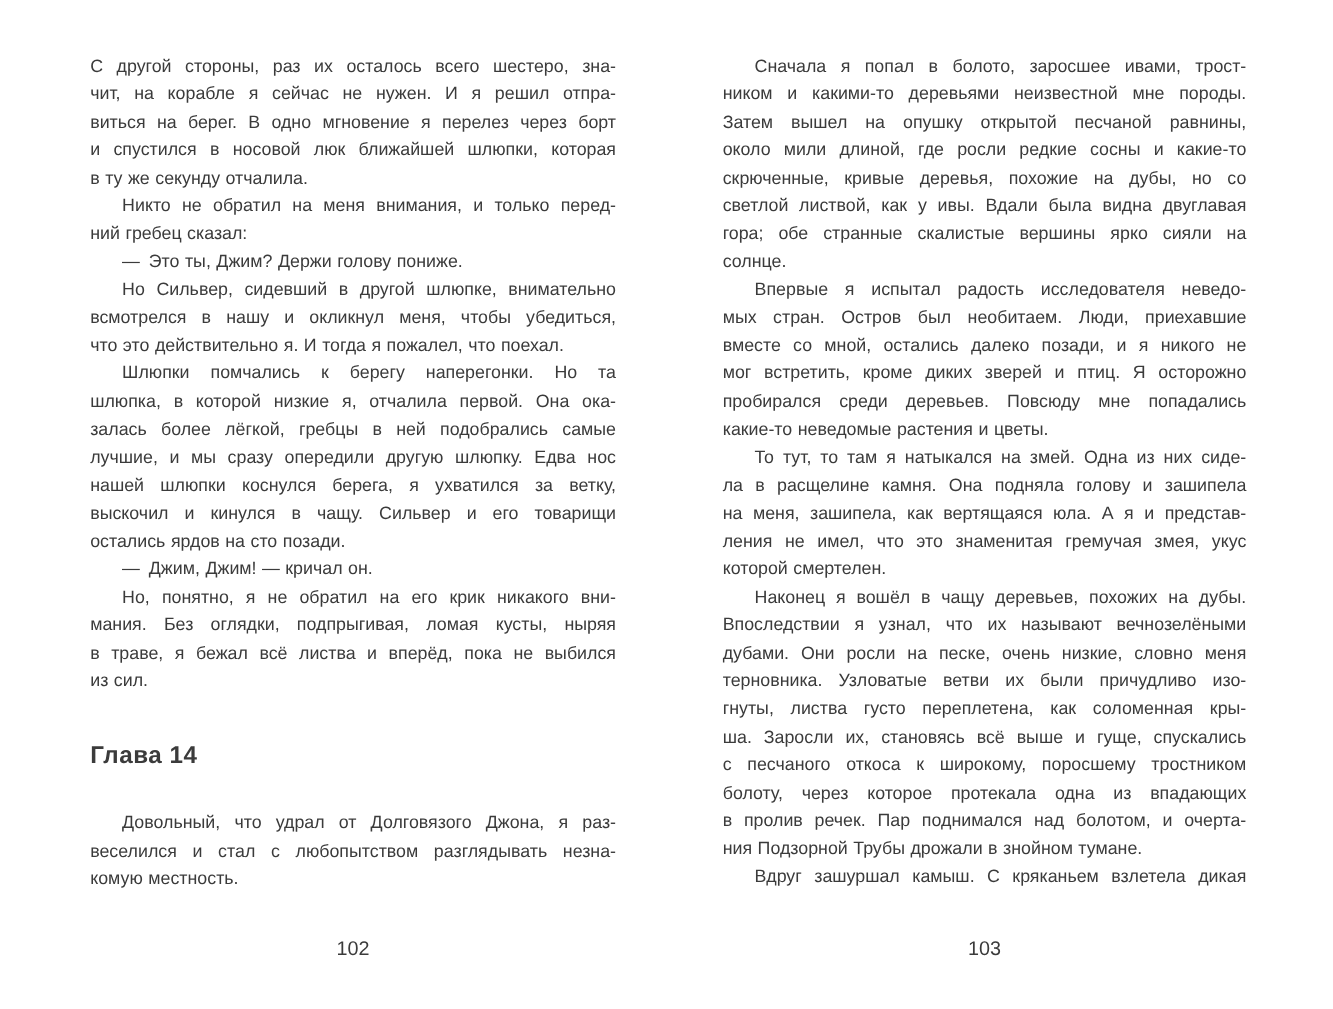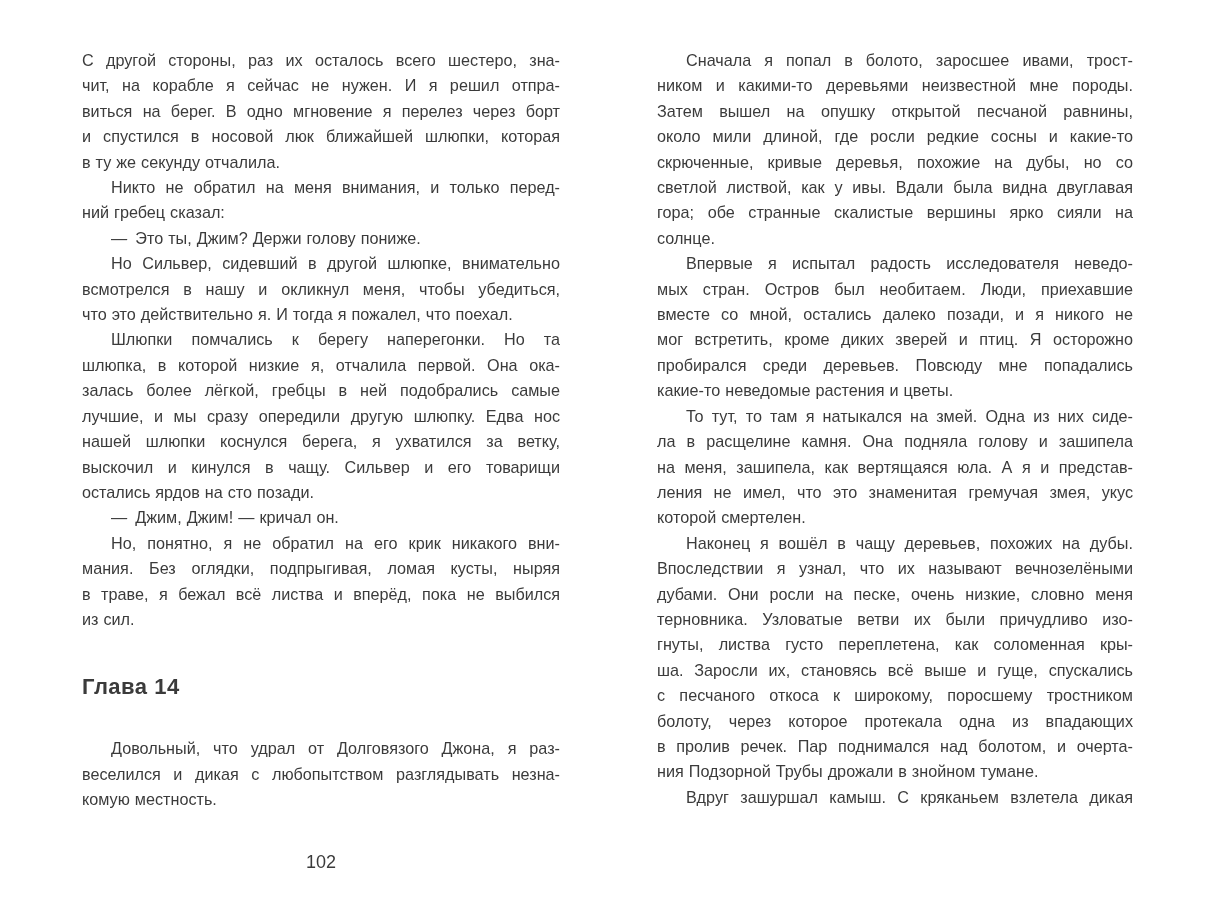--- a/index.html
+++ b/index.html
@@ -102,21 +102,21 @@
           <div class="line">в траве, я бежал всё листва и вперёд, пока не выбился</div>
           <div class="line lastline">из сил.</div>
         </div>
       </div>
     <div class="chapter">
       <div class="chapter-label">Глава 14</div>
     </div>
     <div class="text-col">
         <div class="para">
           <div class="line indent">Довольный, что удрал от Долговязого Джона, я раз-</div>
-          <div class="line">веселился и дикая с любопытством разглядывать незна-</div>
+          <div class="line">веселился и стал с любопытством разглядывать незна-</div>
           <div class="line lastline">комую местность.</div>
         </div>
       </div>
     <div class="pagenum">102</div>
   </section>
 
   <section class="page page-right">
     <div class="text-col">
         <div class="para">
           <div class="line indent">Сначала я попал в болото, заросшее ивами, трост-</div>
@@ -152,15 +152,16 @@
           <div class="line">ша. Заросли их, становясь всё выше и гуще, спускались</div>
           <div class="line">с песчаного откоса к широкому, поросшему тростником</div>
           <div class="line">болоту, через которое протекала одна из впадающих</div>
           <div class="line">в пролив речек. Пар поднимался над болотом, и очерта-</div>
           <div class="line lastline">ния Подзорной Трубы дрожали в знойном тумане.</div>
         </div>
         <div class="para">
           <div class="line indent">Вдруг зашуршал камыш. С кряканьем взлетела дикая</div>
         </div>
       </div>
+    <div class="pagenum">103</div>
   </section>
 
 </div>
 
 </body></html>

